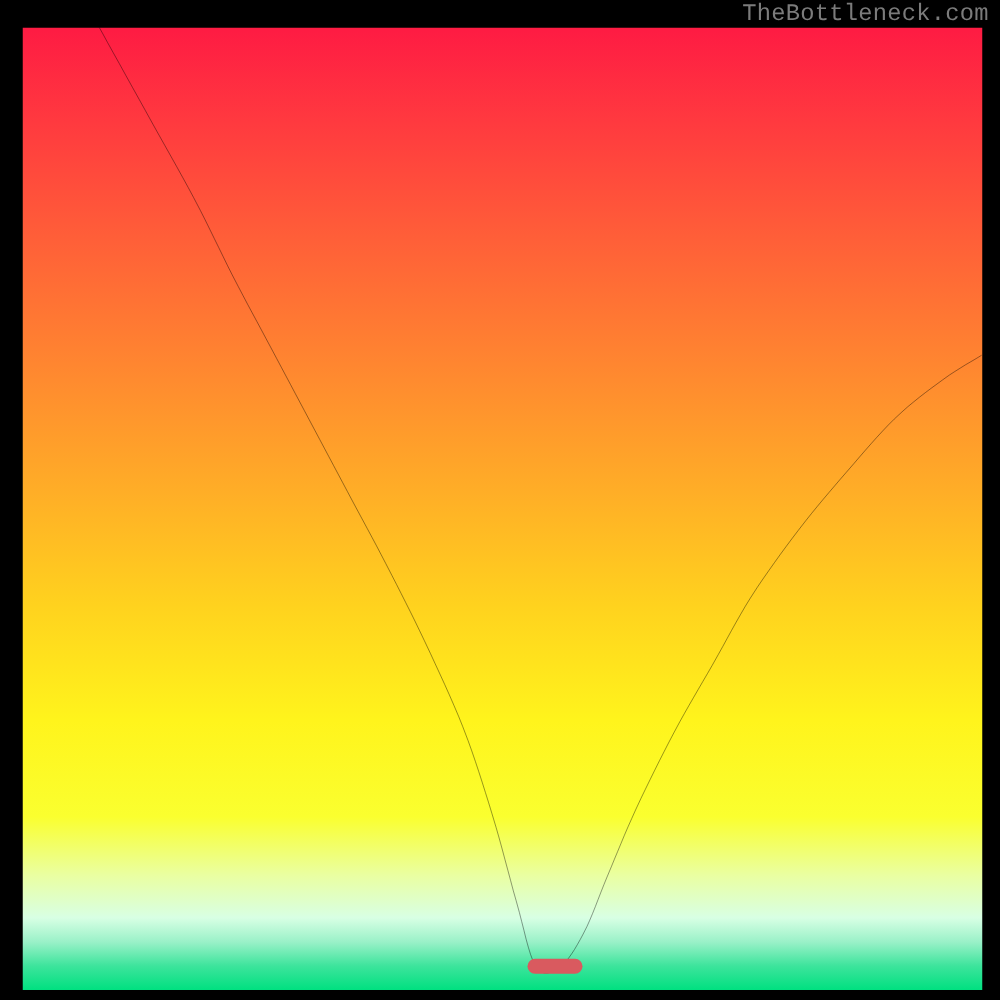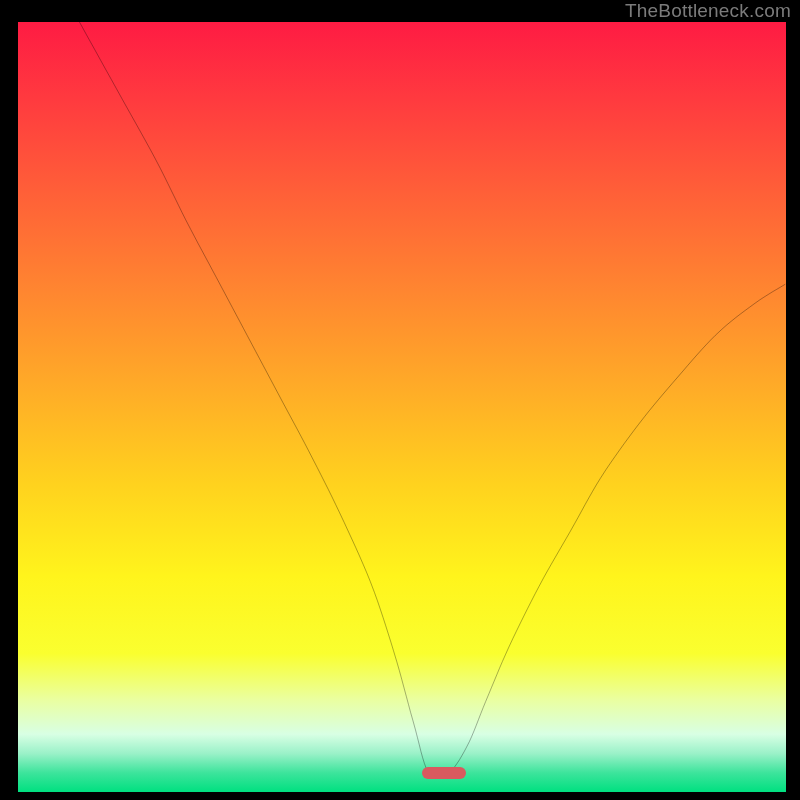--- a/index.html
+++ b/index.html
@@ -29,21 +29,21 @@
     position: absolute;
     left: 0;
     top: 0;
     width: 100%;
     height: 100%;
   }
   .watermark {
     position: absolute;
     top: 0px;
     right: 9px;
-    font-family: Liberation Sans, sans-serif;
+    font-family: Liberation Mono, monospace;
     font-size: 19px;
     color: #7b7b7b;
     letter-spacing: 0.2px;
     font-weight: 500;
   }
   svg.curve {
     position: absolute;
     left: 0;
     top: 0;
     width: 100%;

